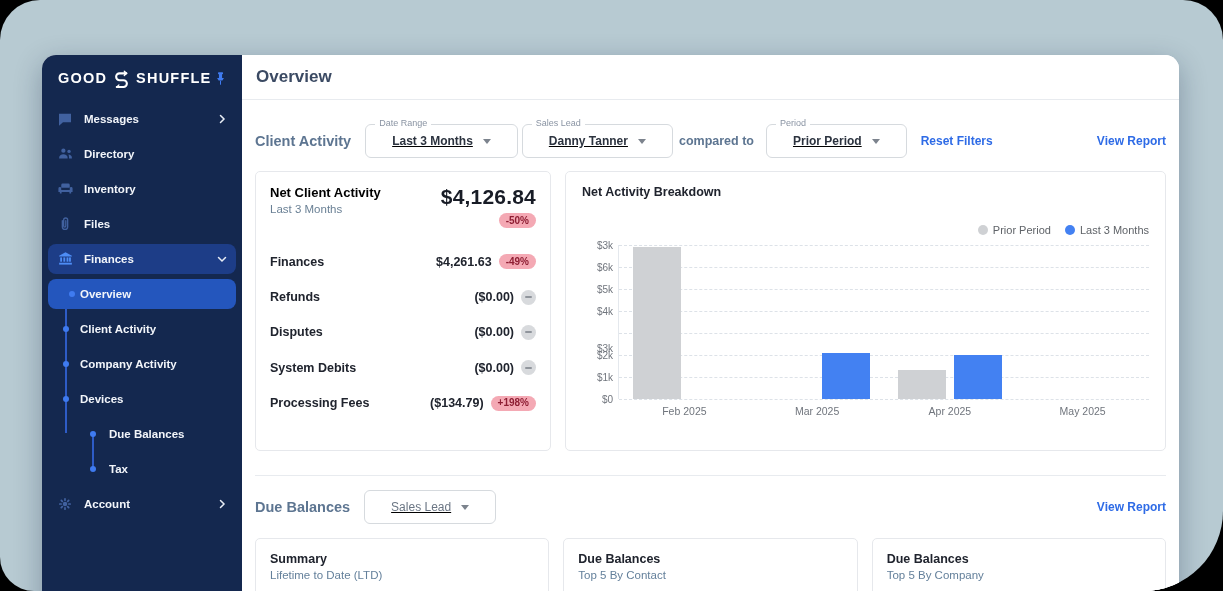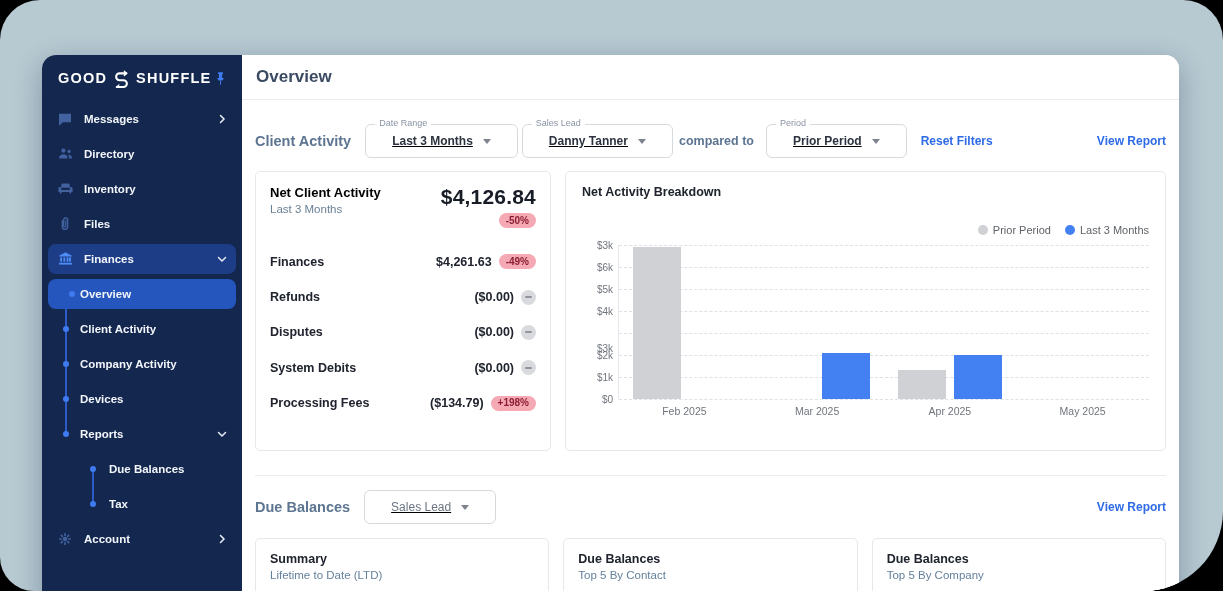--- a/index.html
+++ b/index.html
@@ -209,29 +209,20 @@
             <span class="dot"></span>
             <span class="nlabel">Client Activity</span>
           </div>
           <div class="nav-item sub-item">
             <span class="dot"></span>
             <span class="nlabel">Company Activity</span>
           </div>
           <div class="nav-item sub-item">
             <span class="dot"></span>
             <span class="nlabel">Devices</span>
-          </div>
-          <div class="nav-item sub-item">
-            <span class="dot"></span>
-            <span class="nlabel">Reports</span>
-            <span class="chev">
-              <svg width="12" height="12" viewBox="0 0 24 24" fill="none" stroke="currentColor" stroke-width="3" stroke-linecap="round">
-                  <polyline points="5 9 12 16 19 9"></polyline>
-                </svg>
-            </span>
           </div>
 
           <div class="subnav lvl2">
             <div class="nav-item subsub-item">
               <span class="dot"></span>
               <span class="nlabel">Due Balances</span>
             </div>
             <div class="nav-item subsub-item">
               <span class="dot"></span>
               <span class="nlabel">Tax</span>

